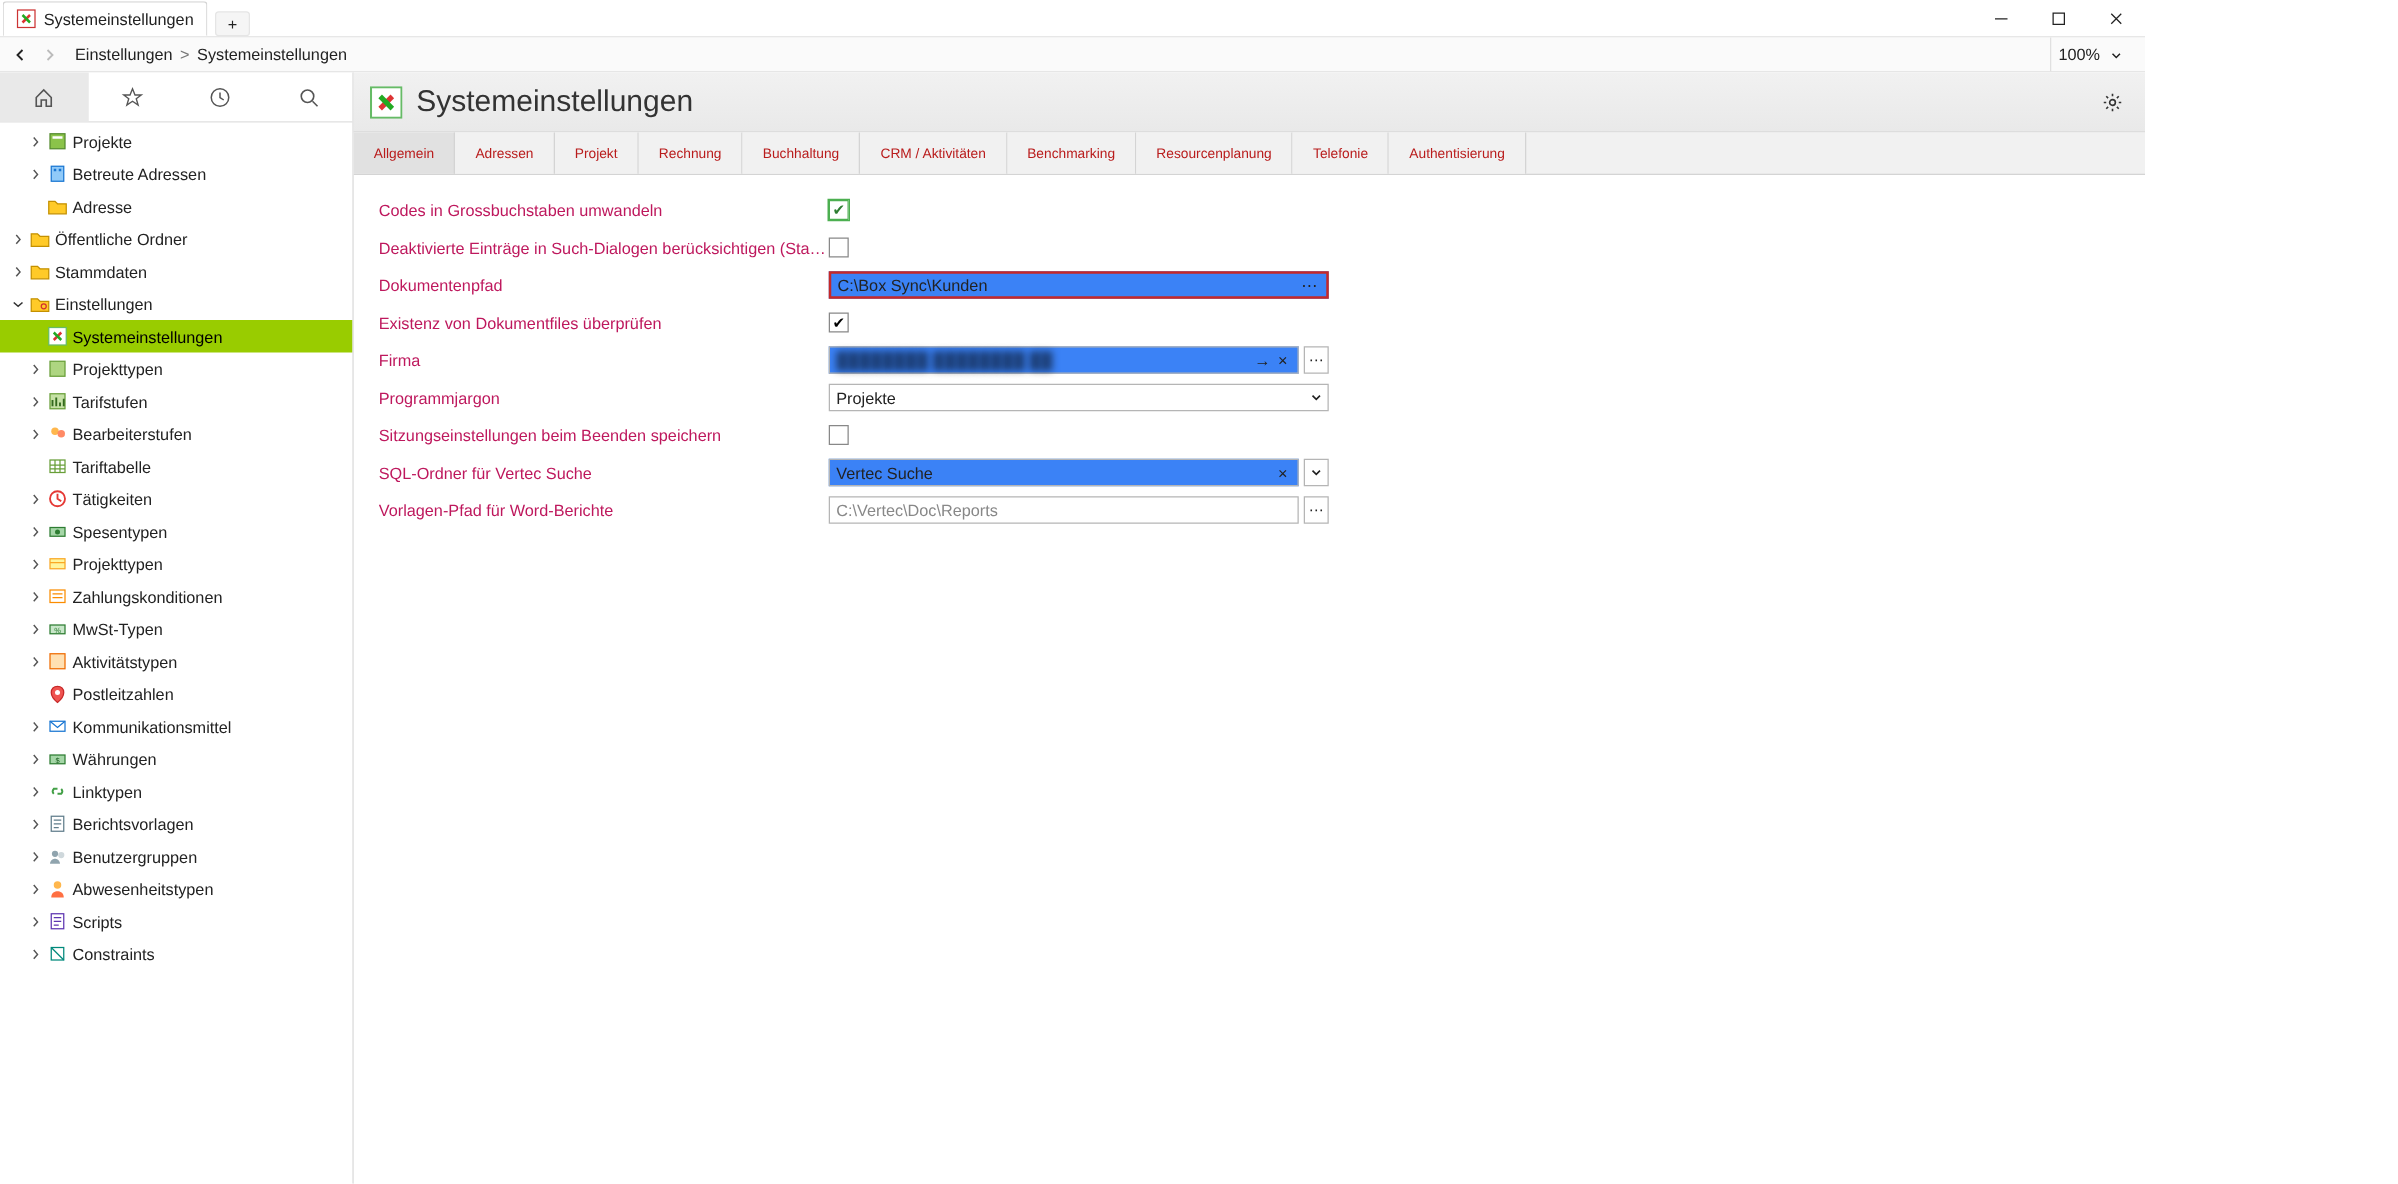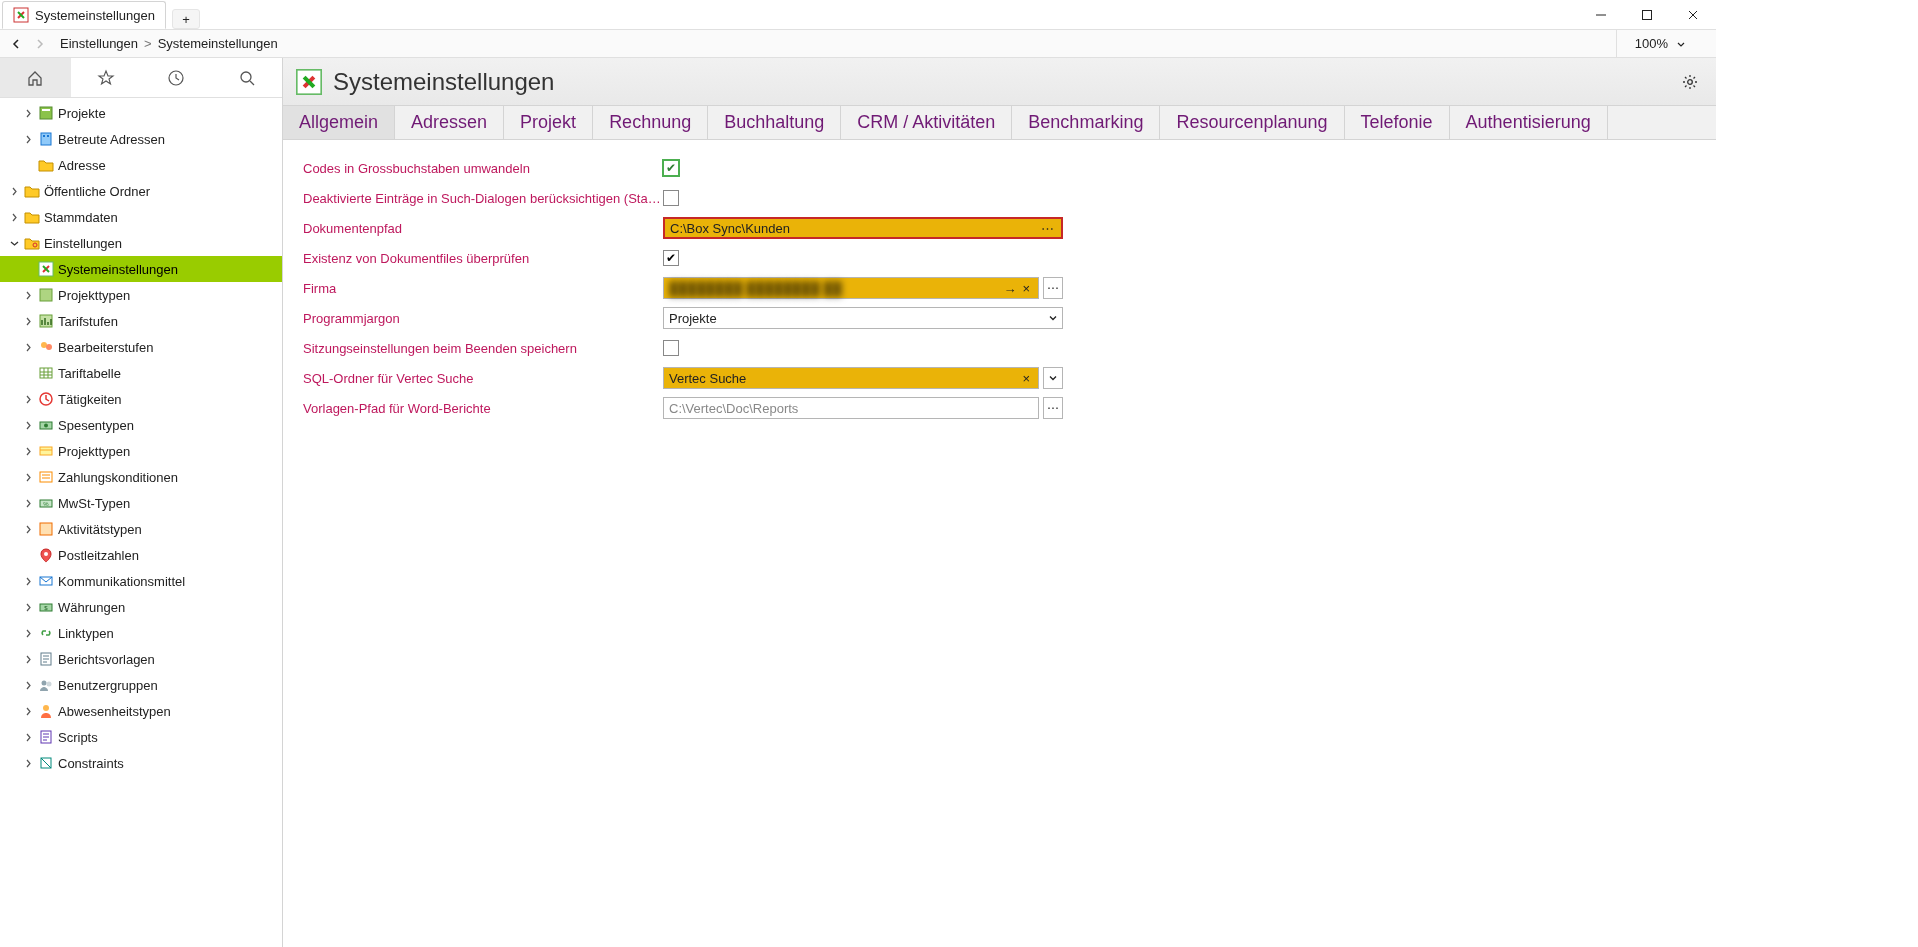--- a/index.html
+++ b/index.html
@@ -13,21 +13,21 @@
 .browser-tab { display: flex; align-items: center; gap: 6px; height: 28px; padding: 0 10px; border: 1px solid #d4d4d4; border-bottom: 1px solid #fff; background: #fff; border-radius: 3px 3px 0 0; margin-left: 2px; margin-top: 2px; max-width: 200px; }
 .browser-tab.new { width: 28px; justify-content: center; background: #f5f5f5; border-color: #e5e5e5; border-radius: 3px; margin-left: 6px; height: 20px; margin-top: 5px; }
 .win-buttons { display: flex; }
 .win-btn { width: 46px; height: 30px; display: flex; align-items: center; justify-content: center; color: #222; }
 
 .navbar { height: 28px; display: flex; align-items: center; border-bottom: 1px solid #e0e0e0; background: #fafafa; padding: 0 4px; }
 .nav-arrow { width: 24px; height: 24px; display: flex; align-items: center; justify-content: center; color: #333; }
 .nav-arrow.disabled { color: #bbb; }
 .breadcrumb { display: flex; align-items: center; gap: 6px; margin-left: 8px; font-size: 13px; }
 .breadcrumb .sep { color: #777; }
-.zoom { margin-left: auto; display: flex; align-items: center; gap: 8px; padding: 0 18px; border-left: 1px solid #e0e0e0; height: 100%; }
+.zoom { margin-left: auto; display: flex; align-items: center; gap: 8px; padding: 0 6px; border-left: 1px solid #e0e0e0; height: 100%; }
 .zoom .chev { width: 18px; text-align: center; }
 
 .body { flex: 1; display: flex; min-height: 0; }
 
 
 .sidebar { width: 283px; border-right: 1px solid #d4d4d4; display: flex; flex-direction: column; background: #fff; }
 .sidebar-toolbar { height: 40px; display: flex; border-bottom: 1px solid #e0e0e0; }
 .sb-btn { flex: 1; display: flex; align-items: center; justify-content: center; color: #555; }
 .sb-btn.active { background: #e9e9e9; }
 .tree { flex: 1; overflow-y: auto; padding-top: 2px; }
@@ -39,32 +39,32 @@
 .ico { width: 16px; height: 16px; display: inline-flex; align-items: center; justify-content: center; }
 .tree-label { font-size: 13px; }
 
 
 .main { flex: 1; display: flex; flex-direction: column; background: #fff; min-width: 0; }
 .main-header { height: 48px; background: linear-gradient(#f1f1f1,#e9e9e9); border-bottom: 1px solid #d4d4d4; display: flex; align-items: center; padding: 0 12px; gap: 10px; }
 .main-title { font-size: 24px; font-weight: 400; color: #333; }
 .gear-right { margin-left: auto; width: 28px; height: 28px; display: flex; align-items: center; justify-content: center; border: 1px solid transparent; }
 
 .tabbar { height: 34px; display: flex; border-bottom: 1px solid #d4d4d4; background: #f1f1f1; }
-.tab { padding: 0 16px; display: flex; align-items: center; border-right: 1px solid #d4d4d4; font-size: 18px; color: #701a75; background: #f1f1f1; }
+.tab { padding: 0 16px; display: flex; align-items: center; border-right: 1px solid #d4d4d4; font-size: 11px; color: #b91c1c; background: #f1f1f1; }
 .tab.active { background: #e1e1e1; }
 
 .form { padding: 16px 20px; display: flex; flex-direction: column; gap: 6px; overflow: auto; flex: 1; }
 .form-row { display: flex; align-items: center; height: 24px; }
 .form-label { width: 360px; font-size: 13px; color: #be185d; white-space: nowrap; overflow: hidden; text-overflow: ellipsis; }
 .form-ctrl { width: 400px; display: flex; align-items: center; gap: 4px; }
 .chk { width: 16px; height: 16px; border: 1px solid #888; display: inline-flex; align-items: center; justify-content: center; }
 .chk.green-border { border-color: #4caf50; box-shadow: 0 0 0 1px #4caf50; }
 .chk.checked::after { content: "✔"; color: #2e7d32; font-size: 12px; line-height: 1; }
 .chk.checked.black::after { color: #000; }
-.txt { flex: 1; height: 22px; border: 1px solid #b5b5b5; padding: 0 5px; font-size: 13px; background: #eab308; display: flex; align-items: center; }
+.txt { flex: 1; height: 22px; border: 1px solid #b5b5b5; padding: 0 5px; font-size: 13px; background: #3b82f6; display: flex; align-items: center; }
 .txt.readonly { color: #888; background: #fff; }
 .txt.redbox { border: 2px solid #c62828; }
 .btn-sm { width: 20px; height: 22px; border: 1px solid #b5b5b5; background: #fff; display: flex; align-items: center; justify-content: center; font-size: 12px; }
 .blur { color: transparent; text-shadow: 0 0 6px rgba(0,0,0,0.5); user-select: none; }
 .sel { flex: 1; height: 22px; border: 1px solid #b5b5b5; background: #fff; display: flex; align-items: center; padding: 0 5px; position: relative; }
 .sel .caret { position: absolute; right: 4px; }
 
 svg { display: block; }
 </style>
 </head>

